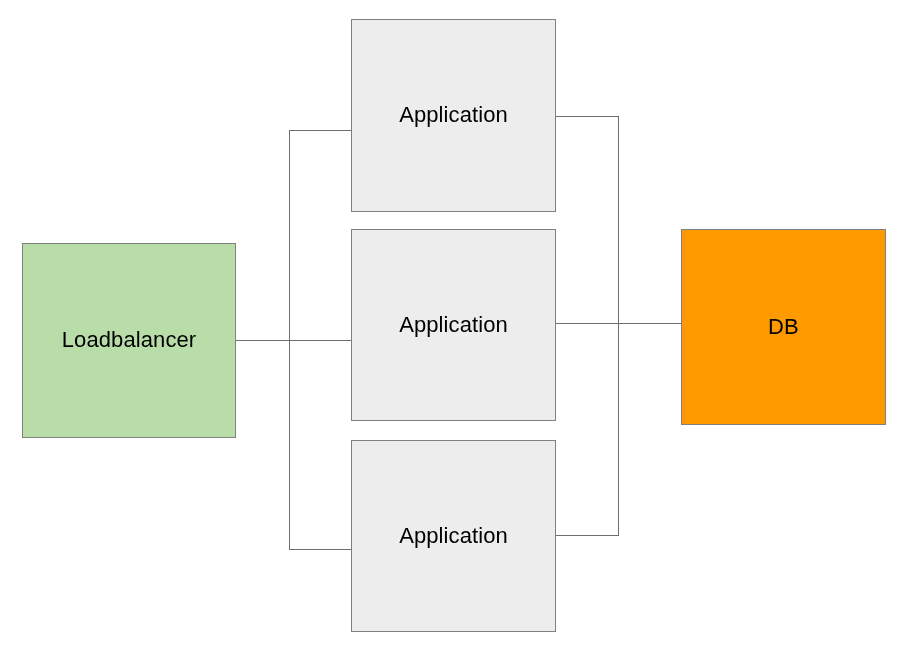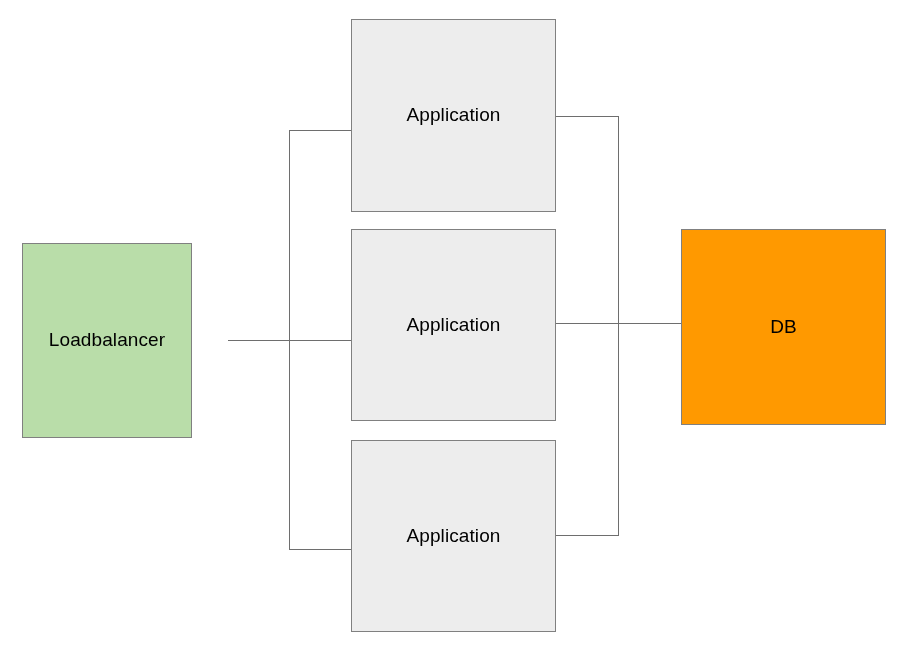--- a/index.html
+++ b/index.html
@@ -29,31 +29,31 @@
     position: absolute;
     box-sizing: border-box;
     border: 1px solid #808080;
     display: flex;
     align-items: center;
     justify-content: center;
     z-index: 2;
   }
   .node-label {
     font-family: "Liberation Sans", sans-serif;
-    font-size: 19px;
+    font-size: 22px;
     line-height: 1.2;
     color: #000000;
     text-align: center;
     white-space: nowrap;
     letter-spacing: 0.1px;
   }
   #node-loadbalancer {
     left: 22px;
     top: 243px;
-    width: 170px;
+    width: 214px;
     height: 195px;
     background: #b9dda9;
   }
   #node-app-1 {
     left: 351px;
     top: 19px;
     width: 205px;
     height: 193px;
     background: #ededed;
   }

